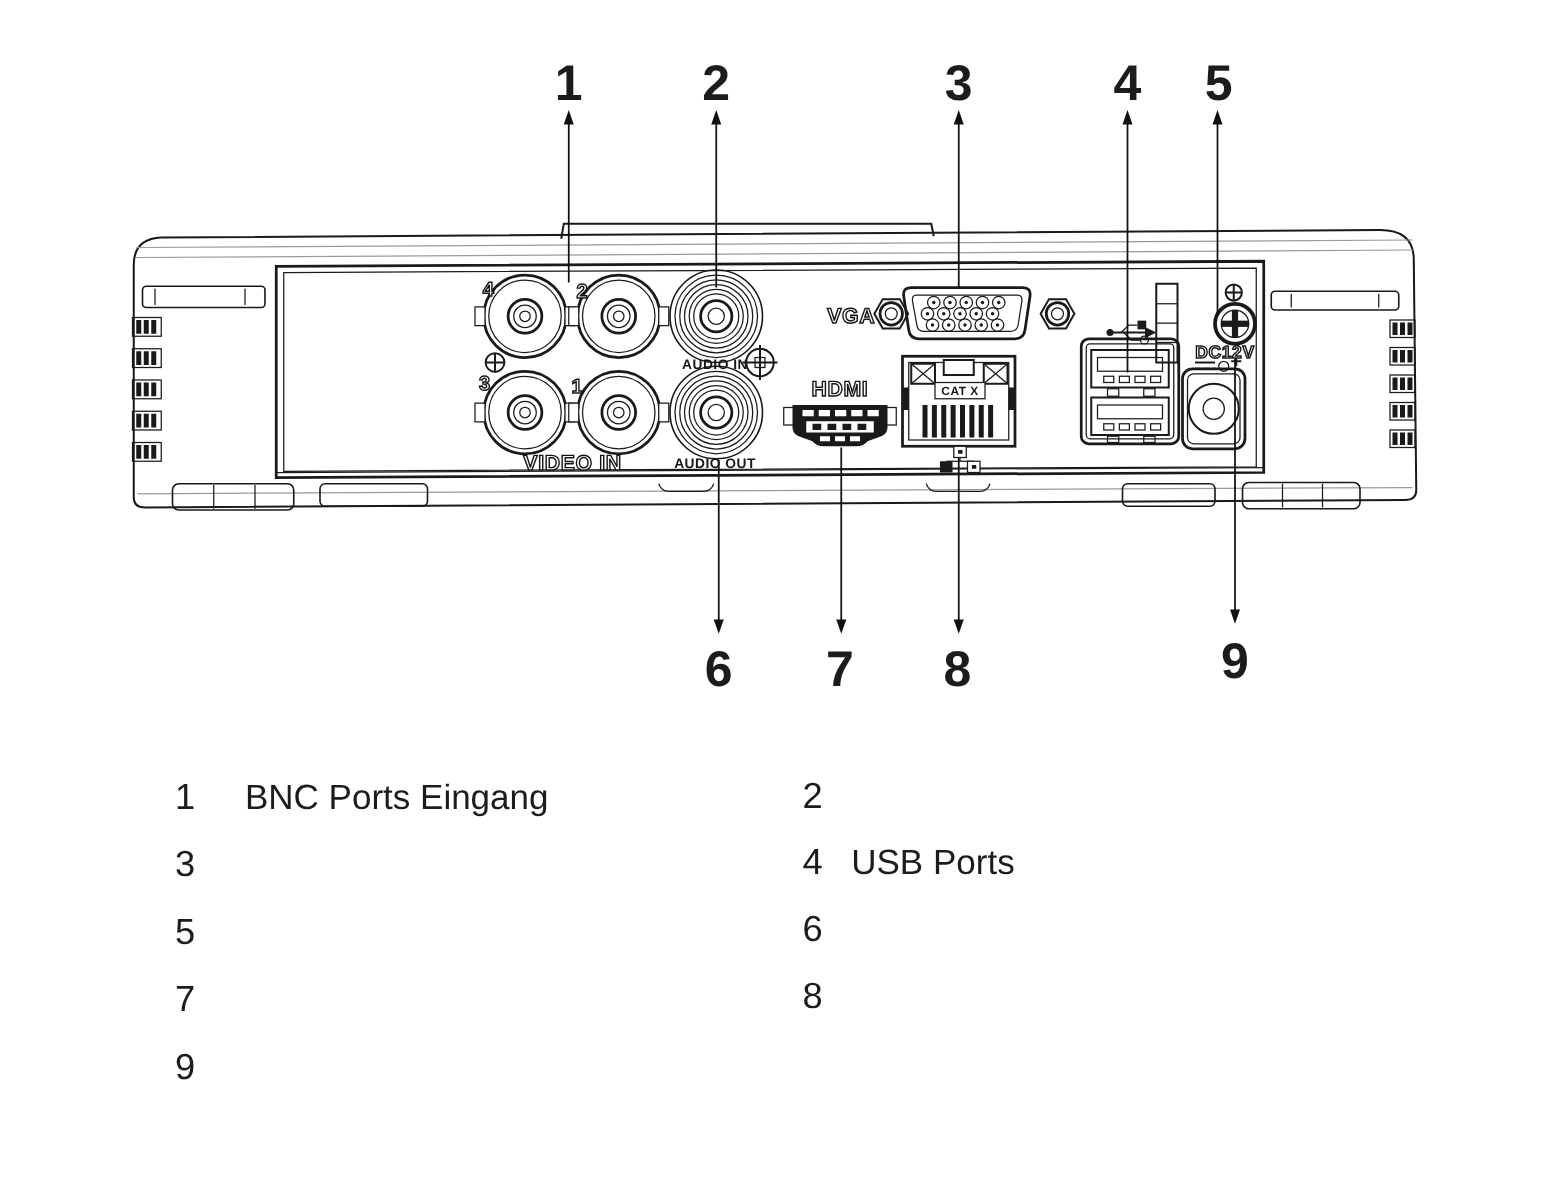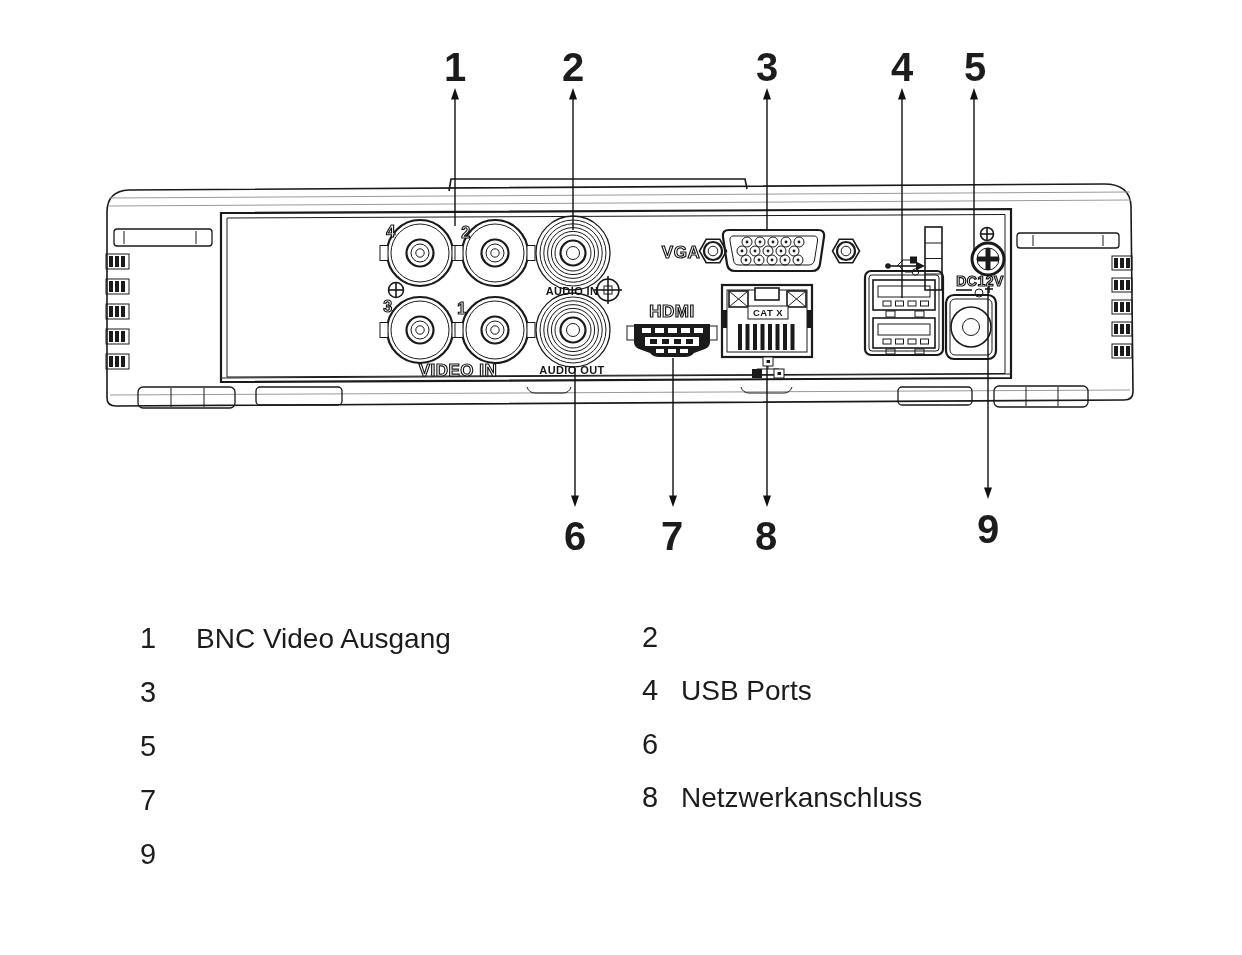--- a/index.html
+++ b/index.html
@@ -357,21 +357,21 @@
 <div class="co" style="left:882px;top:47px">4</div>
 <div class="co" style="left:955px;top:47px">5</div>
 <div class="co" style="left:555px;top:516px">6</div>
 <div class="co" style="left:652px;top:516px">7</div>
 <div class="co" style="left:746px;top:516px">8</div>
 <div class="co" style="left:968px;top:509px">9</div>
 
 <div>
   <div class="lrow" style="left:140px;top:622px">
     <span class="lnum wl">1</span>
-    <span class="ltxt">BNC Video Ausgang</span>
+    <span class="ltxt">BNC Ports Eingang</span>
   </div>
   <div class="lrow" style="left:140px;top:676px">
     <span class="lnum wl">3</span>
   </div>
   <div class="lrow" style="left:140px;top:730px">
     <span class="lnum wl">5</span>
   </div>
   <div class="lrow" style="left:140px;top:784px">
     <span class="lnum wl">7</span>
   </div>
@@ -383,17 +383,16 @@
   </div>
   <div class="lrow" style="left:642px;top:674px">
     <span class="lnum wr">4</span>
     <span class="ltxt">USB Ports</span>
   </div>
   <div class="lrow" style="left:642px;top:728px">
     <span class="lnum wr">6</span>
   </div>
   <div class="lrow" style="left:642px;top:781px">
     <span class="lnum wr">8</span>
-    <span class="ltxt">Netzwerkanschluss</span>
   </div>
 </div>
 
 </div>
 
 </body></html>

